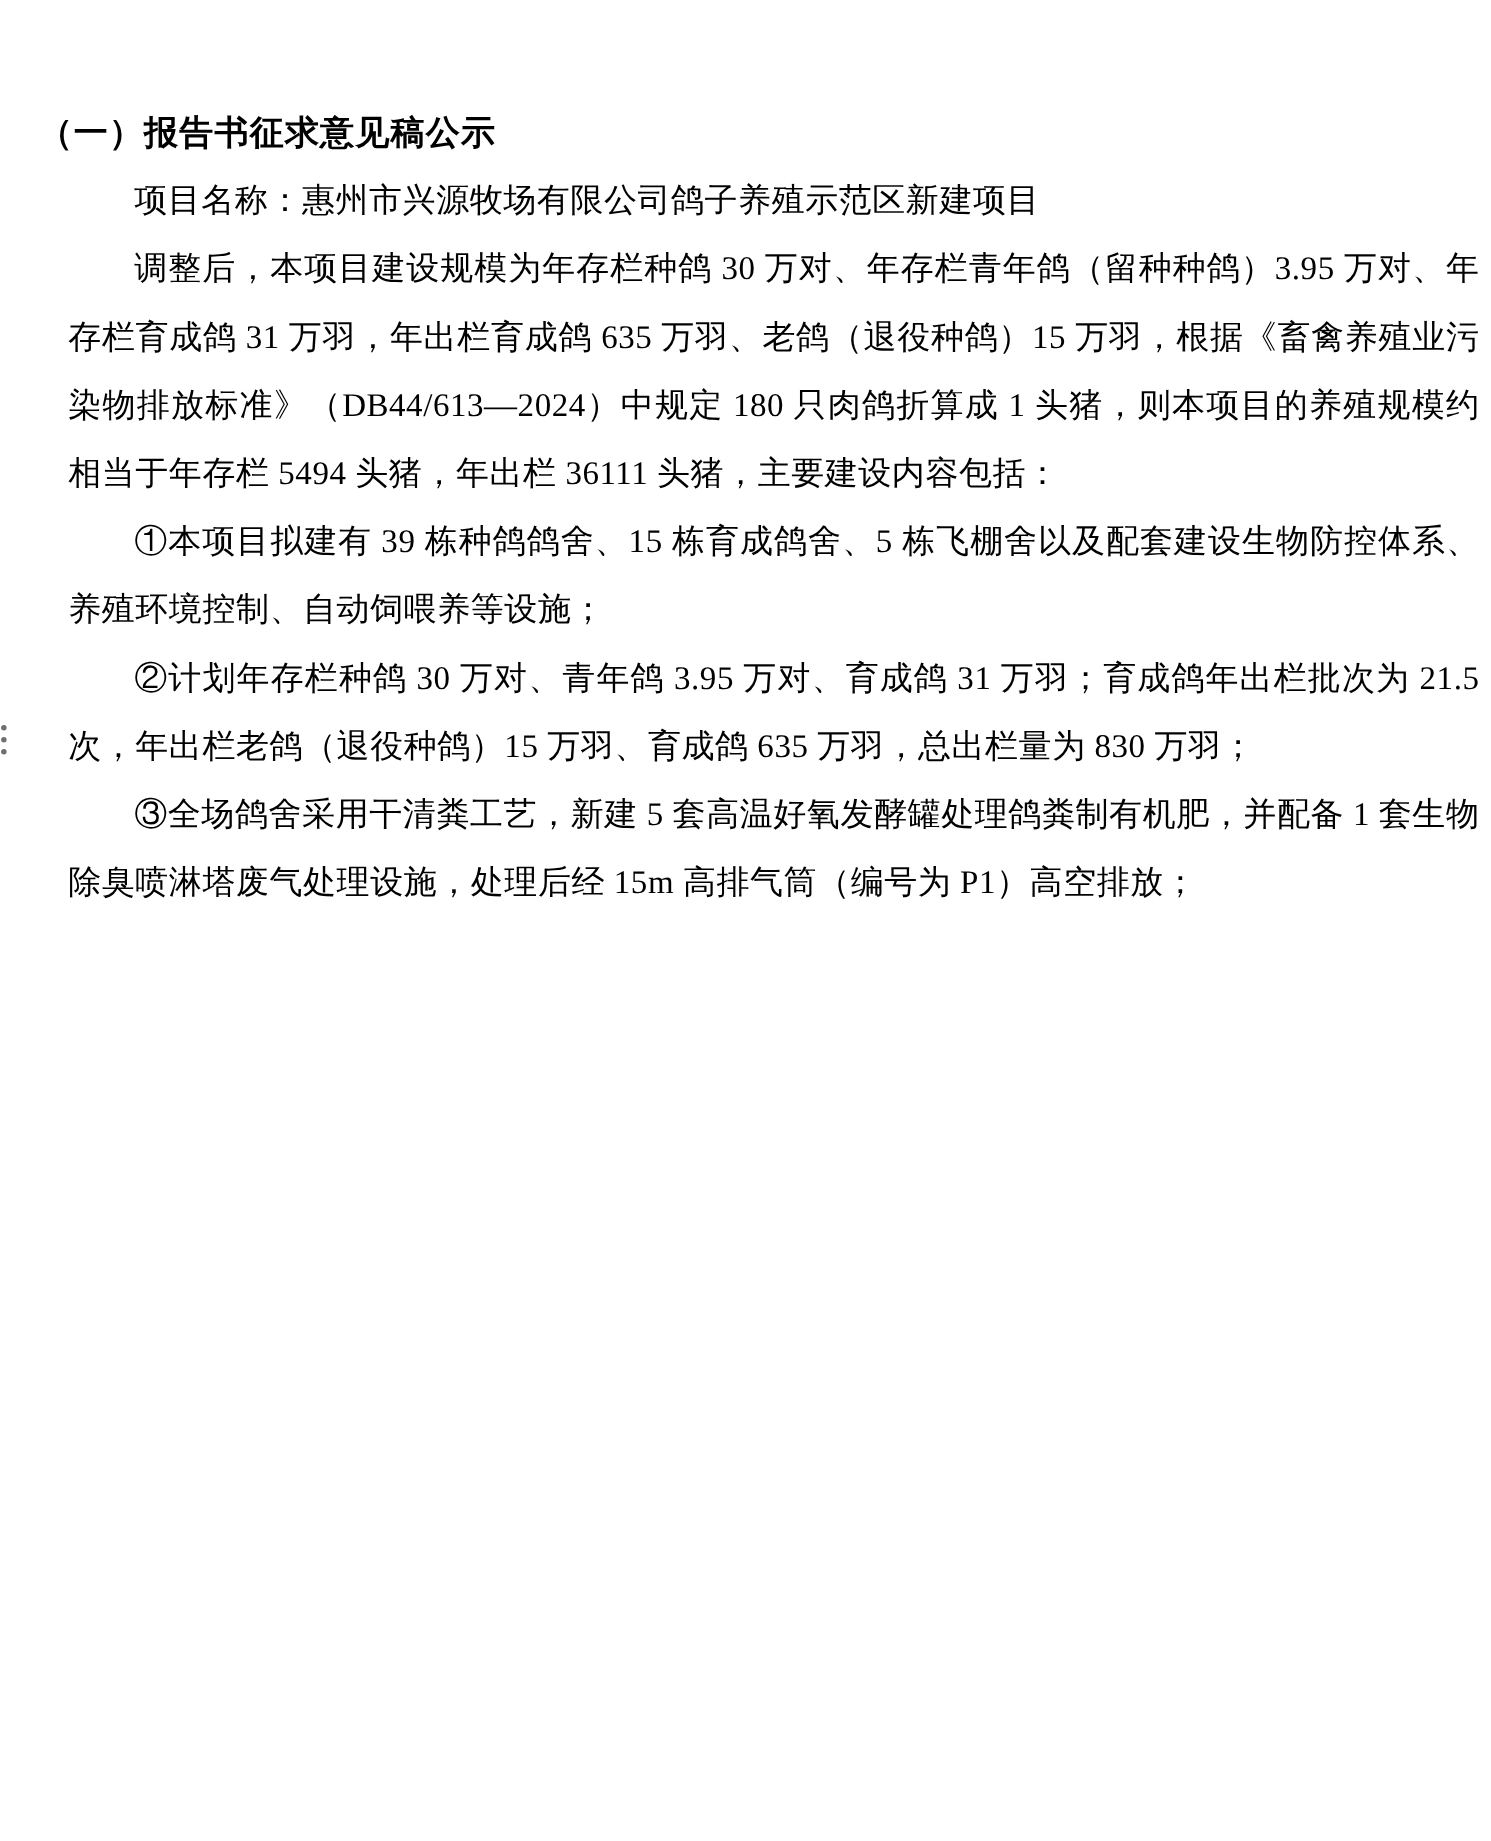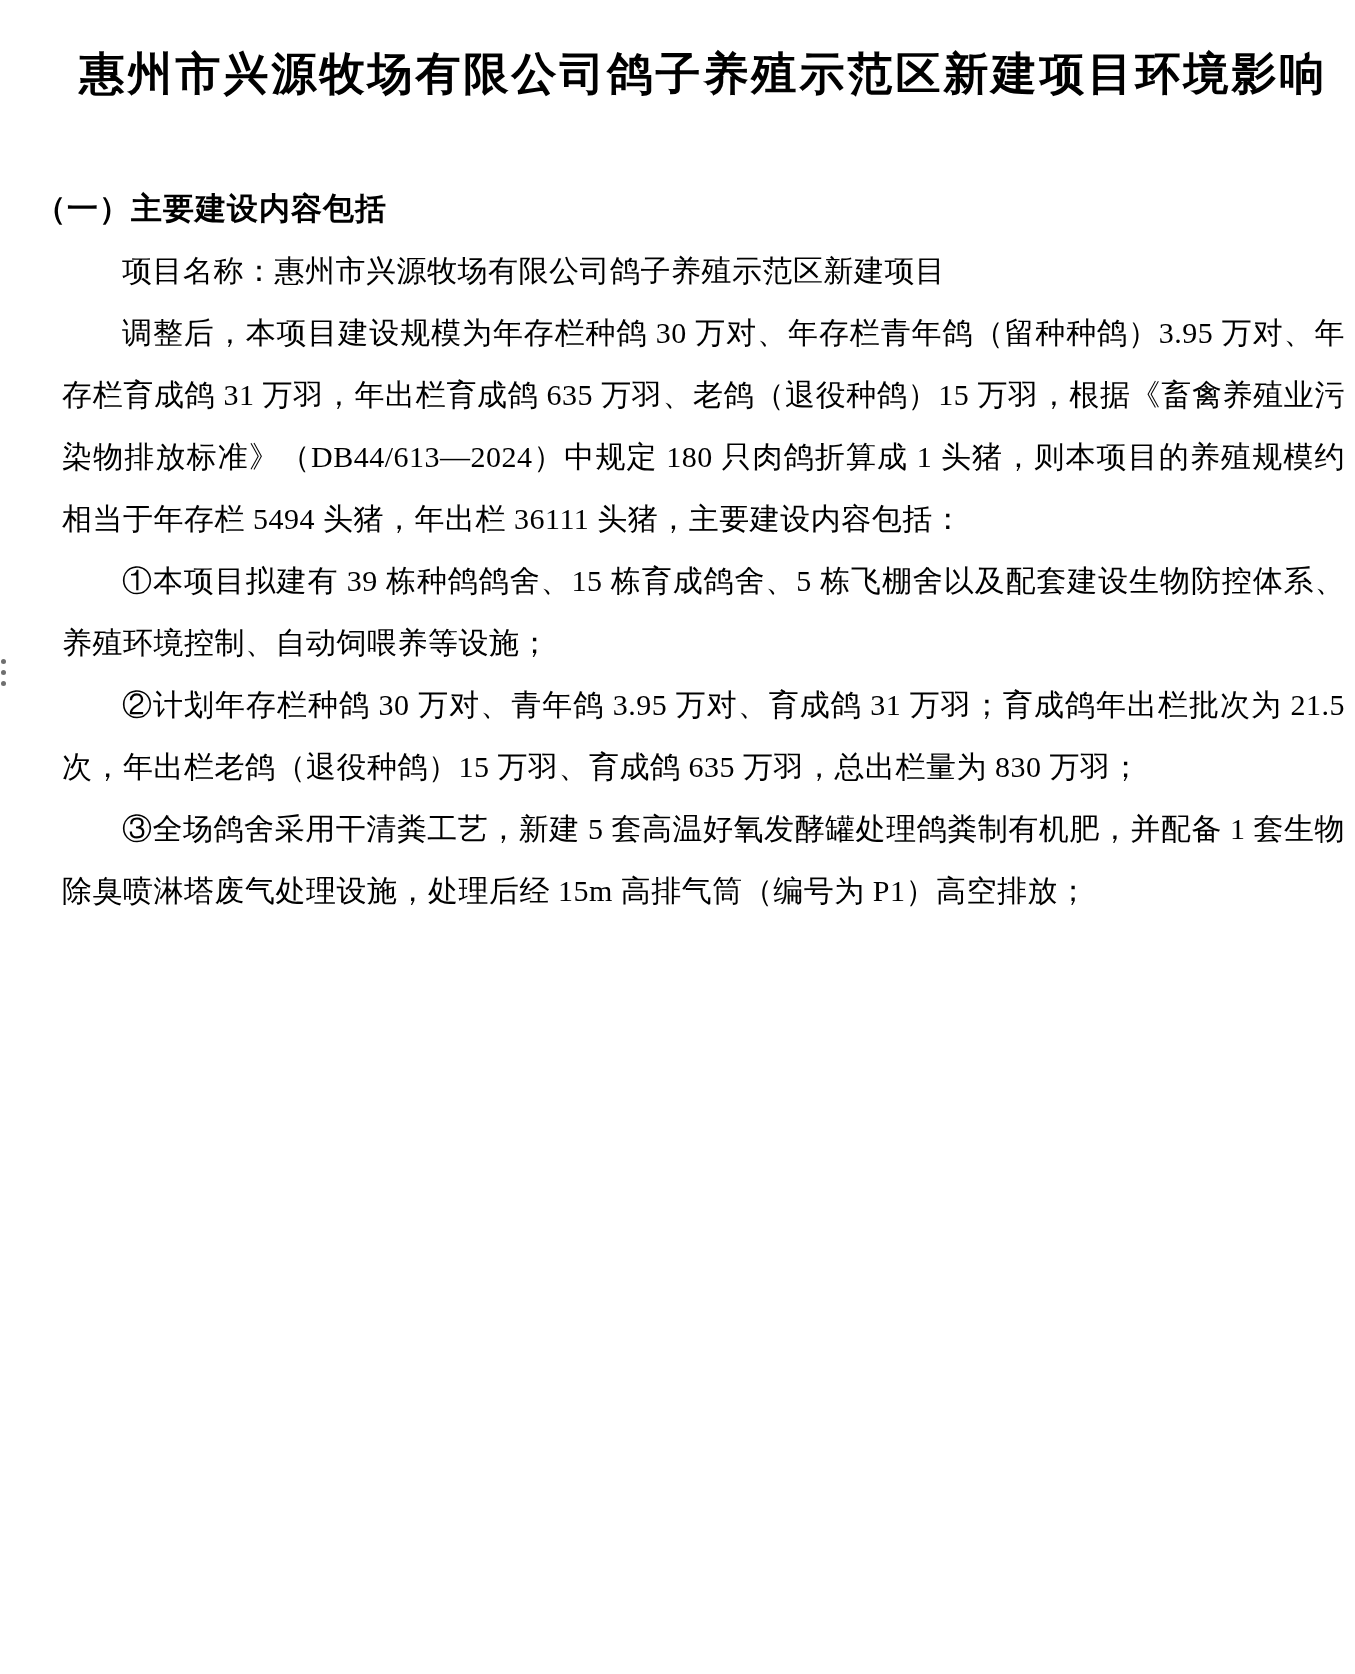--- a/index.html
+++ b/index.html
@@ -78,25 +78,24 @@
 
 <div class="page">
 
   <div class="edge-dots">
     <i></i>
     <i></i>
     <i></i>
   </div>
 
   <h1 class="title">
-    <span class="tline">惠州市兴源牧场有限公司鸽子养殖示范区新建项目环境影响</span>
   </h1>
 
   <div class="body-text">
-    <h2 class="heading">（一）主要建设内容包括</h2>
+    <h2 class="heading">（一）报告书征求意见稿公示</h2>
     <p class="para">项目名称：惠州市兴源牧场有限公司鸽子养殖示范区新建项目</p>
     <p class="para">调整后，本项目建设规模为年存栏种鸽 30 万对、年存栏青年鸽（留种种鸽）3.95 万对、年存栏育成鸽 31 万羽，年出栏育成鸽 635 万羽、老鸽（退役种鸽）15 万羽，根据《畜禽养殖业污染物排放标准》（DB44/613—2024）中规定 180 只肉鸽折算成 1 头猪，则本项目的养殖规模约相当于年存栏 5494 头猪，年出栏 36111 头猪，主要建设内容包括：</p>
     <p class="para">①本项目拟建有 39 栋种鸽鸽舍、15 栋育成鸽舍、5 栋飞棚舍以及配套建设生物防控体系、养殖环境控制、自动饲喂养等设施；</p>
     <p class="para">②计划年存栏种鸽 30 万对、青年鸽 3.95 万对、育成鸽 31 万羽；育成鸽年出栏批次为 21.5 次，年出栏老鸽（退役种鸽）15 万羽、育成鸽 635 万羽，总出栏量为 830 万羽；</p>
     <p class="para">③全场鸽舍采用干清粪工艺，新建 5 套高温好氧发酵罐处理鸽粪制有机肥，并配备 1 套生物除臭喷淋塔废气处理设施，处理后经 15m 高排气筒（编号为 P1）高空排放；</p>
   </div>
 
 </div>
 
 </body></html>

